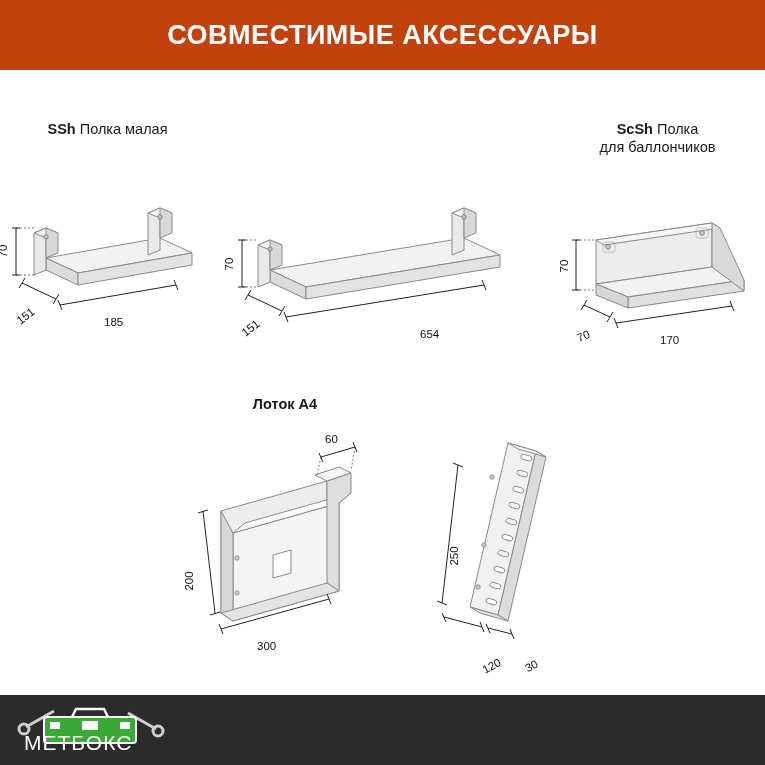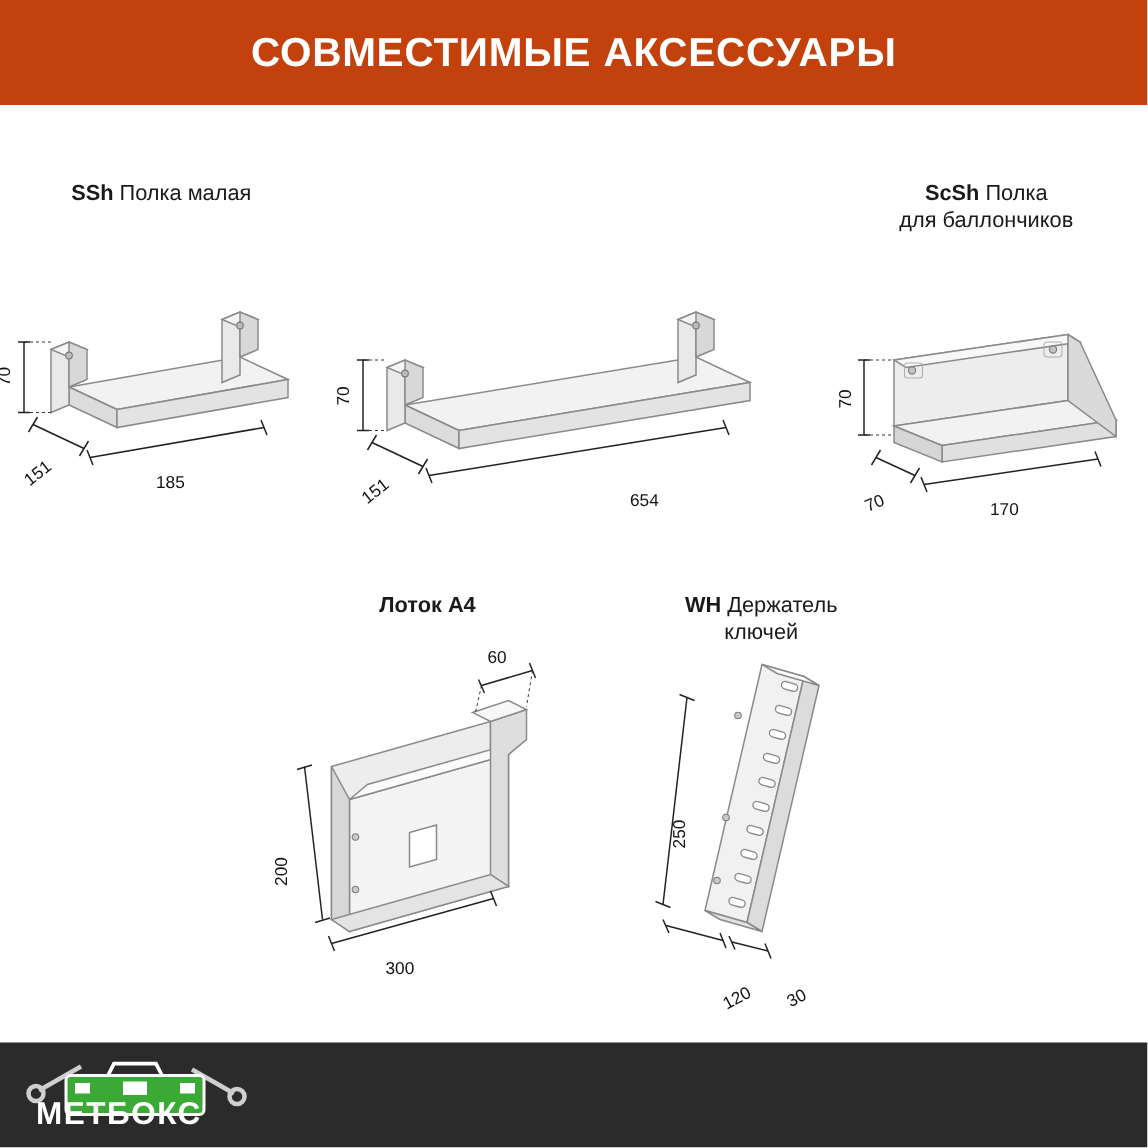--- a/index.html
+++ b/index.html
@@ -47,21 +47,21 @@
   
   .footer{
     position:absolute;left:0;top:695px;width:765px;height:70px;background:#2b2b2b;
     display:flex;align-items:center;
   }
   .logo{
     margin-left:10px;width:160px;height:58px;position:relative;
   }
   .logo-text{
     position:absolute;left:14px;top:30px;
-    color:#ffffff;font-size:21px;font-weight:bold;letter-spacing:1px;
+    color:#ffffff;font-size:21px;font-weight:normal;letter-spacing:1px;
     font-family:"Liberation Sans", sans-serif;
   }
 </style>
 </head>
 <body>
 
 <div class="header">
   <div class="header-title">Совместимые аксессуары</div>
 </div>
 
@@ -238,25 +238,20 @@
       <line x1="146" y1="24" x2="142" y2="42" stroke="#222" stroke-width="0.6" stroke-dasharray="2,2"></line>
       <line x1="180" y1="14" x2="176" y2="38" stroke="#222" stroke-width="0.6" stroke-dasharray="2,2"></line>
     </svg>
 
     <span class="dim rot90" style="left:4px;top:180px;">200</span>
     <span class="dim" style="left:82px;top:245px;">300</span>
     <span class="dim" style="left:150px;top:38px;text-align:right;">60</span>
   </div>
 
   <div class="item" style="left:420px;top:325px;width:185px;height:280px;">
-    <div class="caption" style="position:absolute;left:0;top:0;width:175px;">
-      <b>WH</b>
-      <span>Держатель</span>
-      <span class="l2">ключей</span>
-    </div>
 
     <svg width="185" height="220" style="position:absolute;left:0;top:30px;">
 
       <polygon points="88,18 116,26 78,190 50,182" fill="#f1f1f1" stroke="#8a8a8a" stroke-width="1"></polygon>
 
       <polygon points="116,26 126,32 88,196 78,190" fill="#dcdcdc" stroke="#8a8a8a" stroke-width="1"></polygon>
 
       <polygon points="88,18 116,26 126,32 98,24" fill="#fafafa" stroke="#8a8a8a" stroke-width="1"></polygon>
 
       <polygon points="50,182 78,190 88,196 60,188" fill="#e2e2e2" stroke="#8a8a8a" stroke-width="1"></polygon>

